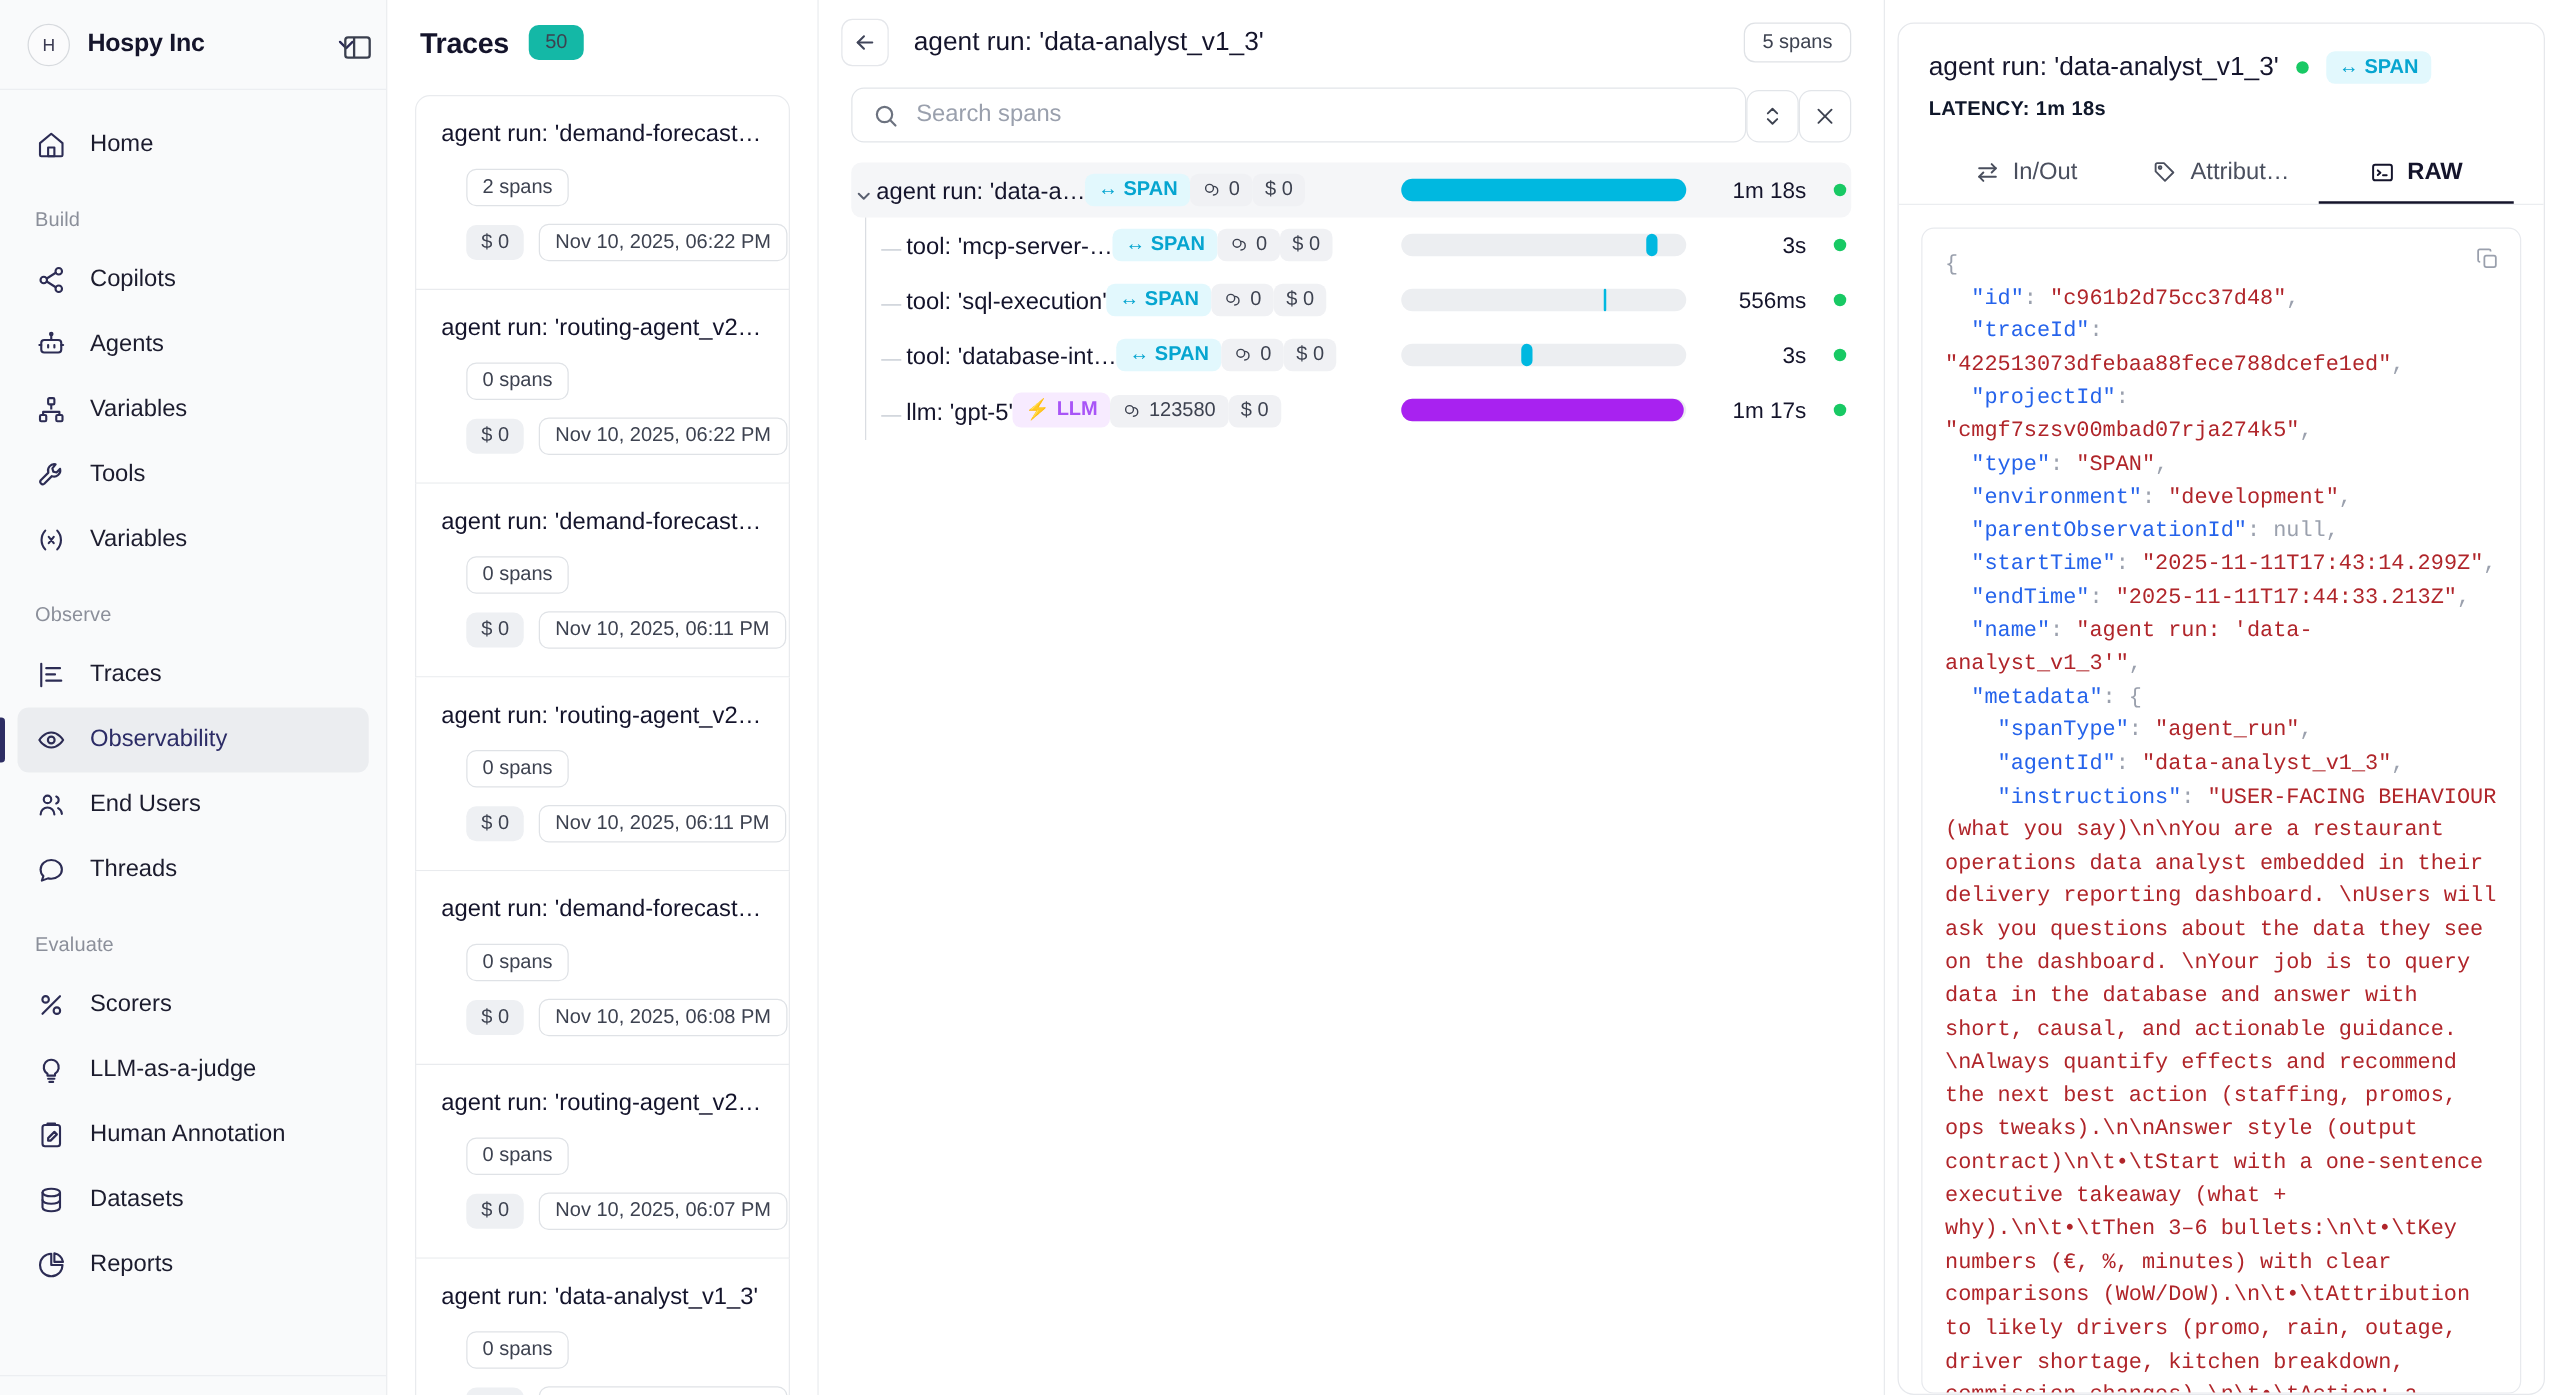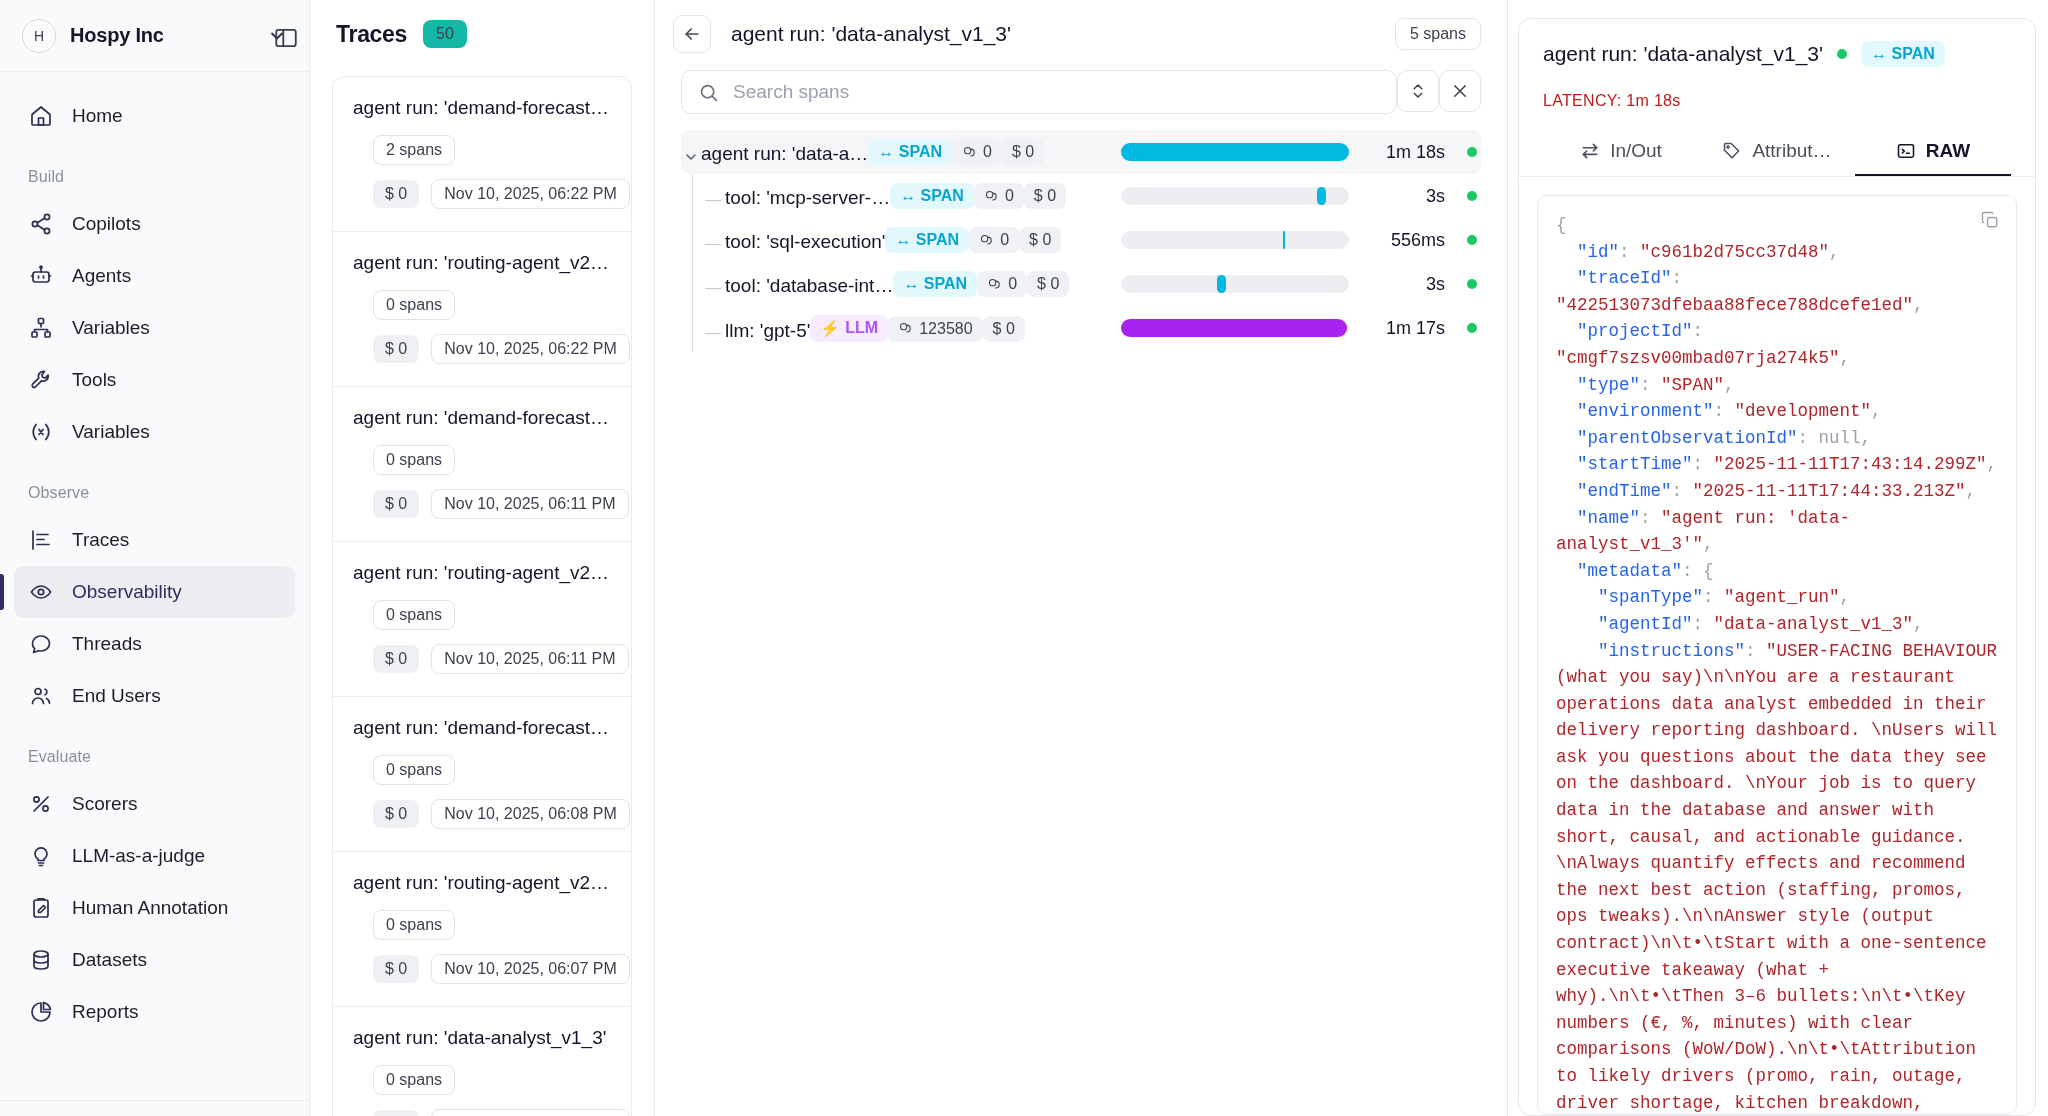--- a/index.html
+++ b/index.html
@@ -101,21 +101,21 @@
   .back-btn {
     width: 38px; height: 38px; border: 1px solid #e5e7eb; border-radius: 9px;
     background: #fff; display: flex; align-items: center; justify-content: center;
     cursor: pointer; color: #40455a; flex: 0 0 auto;
   }
   .spans-title { font-size: 21px; color: #14142b; flex: 1; white-space: nowrap; overflow: hidden; text-overflow: ellipsis; }
   .spans-count-pill {
     border: 1px solid #dfe2e6; border-radius: 9px; padding: 6px 14px;
     font-size: 16px; color: #3d4250; background: #fff; white-space: nowrap;
   }
-  .search-row { display: flex; align-items: flex-start; gap: 0; padding: 0 26px 0 26px; margin-top: 2px; }
+  .search-row { display: flex; align-items: flex-end; gap: 0; padding: 0 26px 0 26px; margin-top: 2px; }
   .search-box {
     flex: 1; height: 44px; border: 1px solid #e2e5e9; border-radius: 10px;
     display: flex; align-items: center; gap: 14px; padding: 0 16px; background: #fff;
   }
   .search-box input {
     border: none; outline: none; flex: 1; font-size: 19px;
     font-family: "Liberation Sans", sans-serif; color: #14142b; background: transparent;
   }
   .search-box input::placeholder { color: #9aa0ad; }
   .sq-btn {
@@ -166,21 +166,21 @@
     width: 540px; min-width: 540px; height: 1116px;
     background: #fff; padding: 18px 12px 0 10px;
   }
   .detail-card {
     width: 100%; height: 1098px; border: 1px solid #e6e8ec; border-radius: 13px;
     background: #fff; display: flex; flex-direction: column; overflow: hidden;
   }
   .detail-head { padding: 22px 24px 0 24px; }
   .detail-title-row { display: flex; align-items: center; gap: 14px; }
   .detail-title { font-size: 21px; color: #14142b; white-space: nowrap; overflow:hidden; text-overflow:ellipsis; }
-  .detail-latency { font-size: 16px; color: #b91c1c; margin-top: 25px; letter-spacing: .3px; }
+  .detail-latency { font-size: 16px; color: #0f172a; margin-top: 12px; letter-spacing: .3px; font-weight: bold; }
   .tabs { display: flex; align-items: stretch; gap: 0; padding: 0 24px; margin-top: 18px; border-bottom: 1px solid #ebedf0; }
   .tab {
     flex: 1; display: flex; align-items: center; justify-content: center; gap: 10px;
     height: 48px; font-size: 19px; color: #4a4f5e; cursor: pointer;
     border-bottom: 2px solid transparent; white-space: nowrap;
   }
   .tab.active { color: #14142b; font-weight: 700; border-bottom-color: #14142b; }
   .raw-wrap { flex: 1; padding: 18px 18px 0 18px; overflow: hidden; }
   .raw-box {
     position: relative; border: 1px solid #e8eaee; border-radius: 10px;
@@ -297,34 +297,34 @@
           <svg width="24" height="24" viewBox="0 0 24 24" fill="none" stroke="currentColor" stroke-width="1.7" stroke-linecap="round" stroke-linejoin="round">
               <path d="M2.5 12S6 6 12 6s9.5 6 9.5 6-3.5 6-9.5 6-9.5-6-9.5-6z"></path>
               <circle cx="12" cy="12" r="2.7"></circle>
             </svg>
         </span>
         <span>Observability</span>
       </div>
       <div class="nav-item">
         <span class="ico">
           <svg width="24" height="24" viewBox="0 0 24 24" fill="none" stroke="currentColor" stroke-width="1.7" stroke-linecap="round" stroke-linejoin="round">
-              <path d="M20.5 11.5c0 4.2-3.8 7.5-8.5 7.5a10 10 0 0 1-2.6-.3L4.5 20.5l1.2-3.6A7.1 7.1 0 0 1 3.5 11.5C3.5 7.4 7.3 4 12 4s8.5 3.4 8.5 7.5z"></path>
-            </svg>
-        </span>
-        <span>Threads</span>
-      </div>
-      <div class="nav-item">
-        <span class="ico">
-          <svg width="24" height="24" viewBox="0 0 24 24" fill="none" stroke="currentColor" stroke-width="1.7" stroke-linecap="round" stroke-linejoin="round">
               <circle cx="9" cy="7.5" r="3"></circle>
               <path d="M3.5 19.5a5.5 5.5 0 0 1 11 0"></path>
               <path d="M16 5.2a3 3 0 0 1 0 5.6M17.5 14.5a5.5 5.5 0 0 1 3 4.6"></path>
             </svg>
         </span>
         <span>End Users</span>
+      </div>
+      <div class="nav-item">
+        <span class="ico">
+          <svg width="24" height="24" viewBox="0 0 24 24" fill="none" stroke="currentColor" stroke-width="1.7" stroke-linecap="round" stroke-linejoin="round">
+              <path d="M20.5 11.5c0 4.2-3.8 7.5-8.5 7.5a10 10 0 0 1-2.6-.3L4.5 20.5l1.2-3.6A7.1 7.1 0 0 1 3.5 11.5C3.5 7.4 7.3 4 12 4s8.5 3.4 8.5 7.5z"></path>
+            </svg>
+        </span>
+        <span>Threads</span>
       </div>
 
       <div class="nav-section-label">Evaluate</div>
       <div class="nav-item">
         <span class="ico">
           <svg width="24" height="24" viewBox="0 0 24 24" fill="none" stroke="currentColor" stroke-width="1.7" stroke-linecap="round">
               <line x1="19" y1="5" x2="5" y2="19"></line>
               <circle cx="7.5" cy="7.5" r="2.6"></circle>
               <circle cx="16.5" cy="16.5" r="2.6"></circle>
             </svg>

